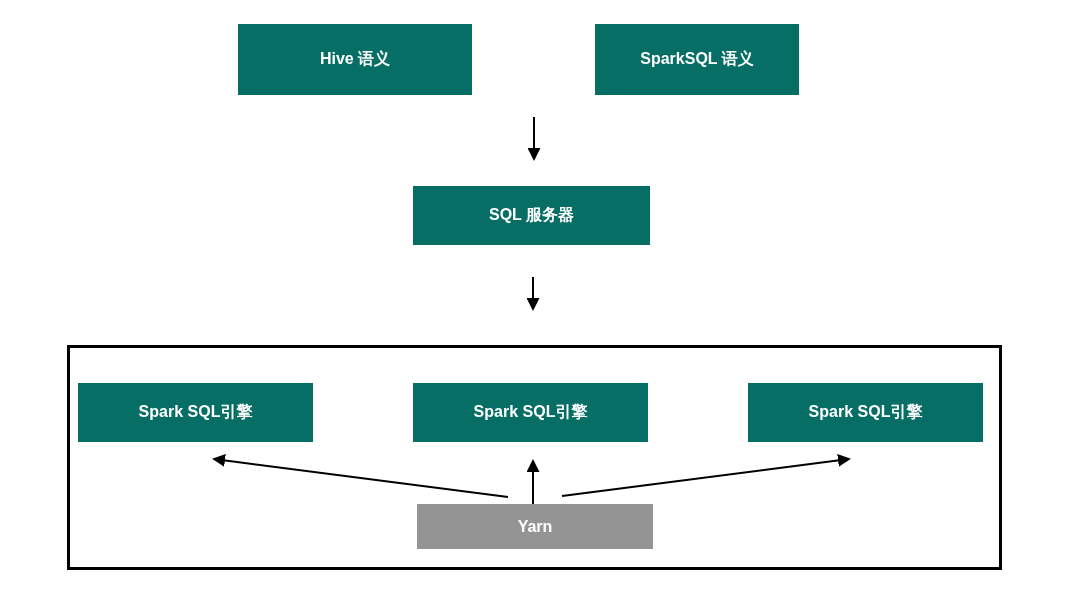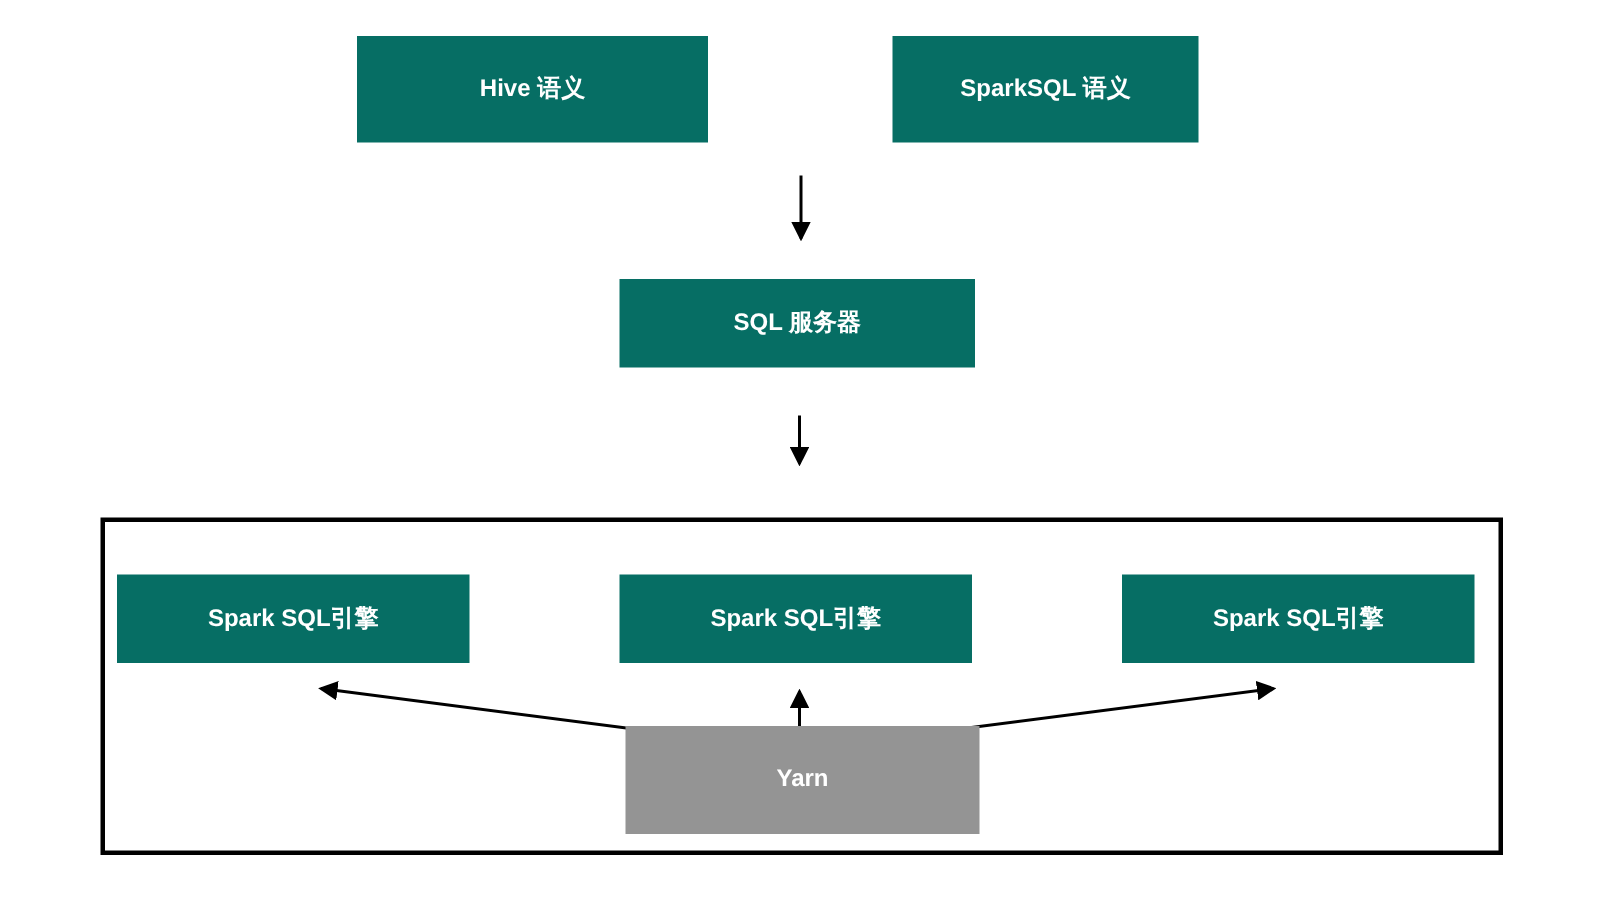--- a/index.html
+++ b/index.html
@@ -54,21 +54,21 @@
     top: 345px;
     width: 935px;
     height: 225px;
     border: 3px solid var(--line_black, #000000);
     box-sizing: border-box;
     background: transparent;
   }
   .node-engine-left   { left: 78px;  top: 383px; width: 235px; height: 59px; }
   .node-engine-middle { left: 413px; top: 383px; width: 235px; height: 59px; }
   .node-engine-right  { left: 748px; top: 383px; width: 235px; height: 59px; }
-  .node-yarn          { left: 417px; top: 484px; width: 236px; height: 72px; }
+  .node-yarn          { left: 417px; top: 504px; width: 236px; height: 45px; }
 </style>
 </head>
 <body>
 
 <div class="canvas">
 
   <svg class="arrow-layer" viewBox="0 0 1080 598" xmlns="http://www.w3.org/2000/svg">
     <defs>
       <marker id="arrowhead" viewBox="0 0 10 10" refX="8.5" refY="5" markerWidth="6.5" markerHeight="6.5" orient="auto-start-reverse">
         <path d="M 0 0 L 10 5 L 0 10 z"></path>

